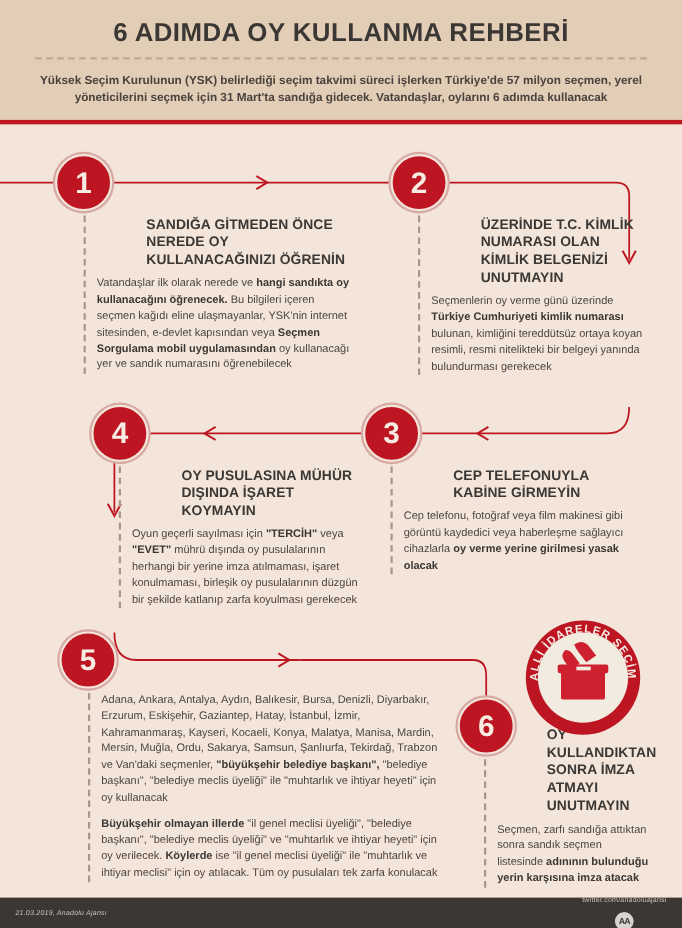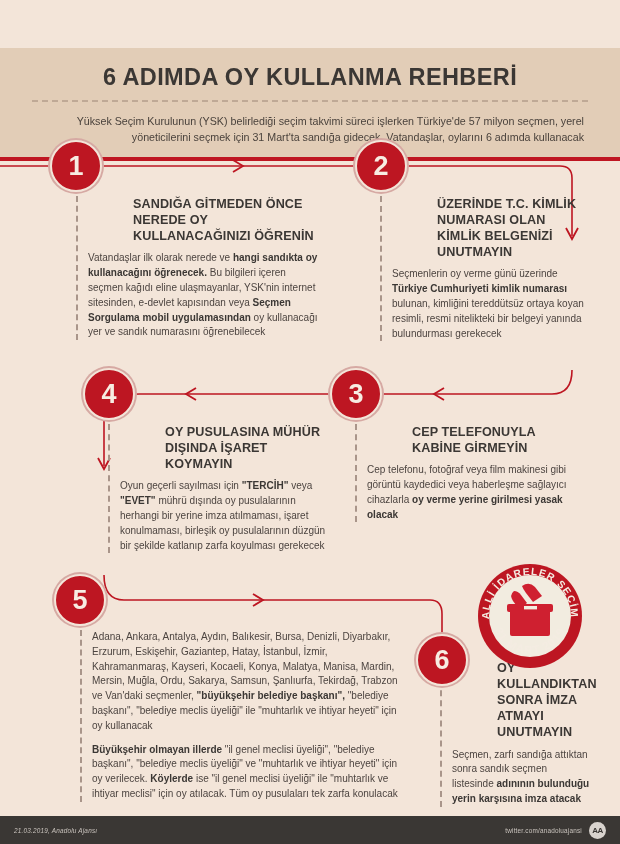--- a/index.html
+++ b/index.html
@@ -17,43 +17,43 @@
     width:620px; height:844px;
     overflow:hidden;
     background:#f3e5d9;
   }
 
   
   .header {
     position:absolute; left:0; top:0; width:620px; height:113px;
     background:#e2cdb7;
     border-bottom:4px solid #bf1622;
-    margin-top:48px;
   }
   .header-title {
     text-align:center;
     font-size:23.5px;
     font-weight:bold;
     letter-spacing:.4px;
     color:#3b3734;
     padding-top:17px;
     line-height:1.1;
   }
   .header-rule {
     margin:9px 32px 0 32px;
     height:0;
     border-top:2px dashed #b9a391;
     opacity:.85;
   }
   .header-sub {
     margin:11px 36px 0 36px;
-    text-align:right;
+    text-align:center;
     font-size:10.7px;
     line-height:1.55;
     color:#4a423c;
+    font-weight:bold;
   }
 
   
   #flow {
     position:absolute; left:0; top:0; width:620px; height:844px;
     pointer-events:none;
   }
 
   
   .circle {
@@ -107,21 +107,21 @@
   .footer {
     position:absolute; left:0; bottom:0; width:620px; height:28px;
     background:#3a3734;
     display:flex; align-items:center;
     padding:0 14px;
   }
   .footer-left {
     font-size:6.4px; color:#c9c3bd; font-style:italic; letter-spacing:.2px;
   }
   .footer-right {
-    margin-left:auto; display:flex; align-items:center; gap:7px;
+    margin-left:auto; display:flex; align-items:center; gap:7px;flex-direction:column;
   }
   .footer-url { font-size:6.4px; color:#c9c3bd; letter-spacing:.2px; }
   .aa-logo {
     width:17px; height:17px; border-radius:50%;
     background:#d8d3ce;
     display:flex; align-items:center; justify-content:center;
     color:#3a3734; font-size:8px; font-weight:bold; letter-spacing:-.6px;
   }
 </style>
 </head>

